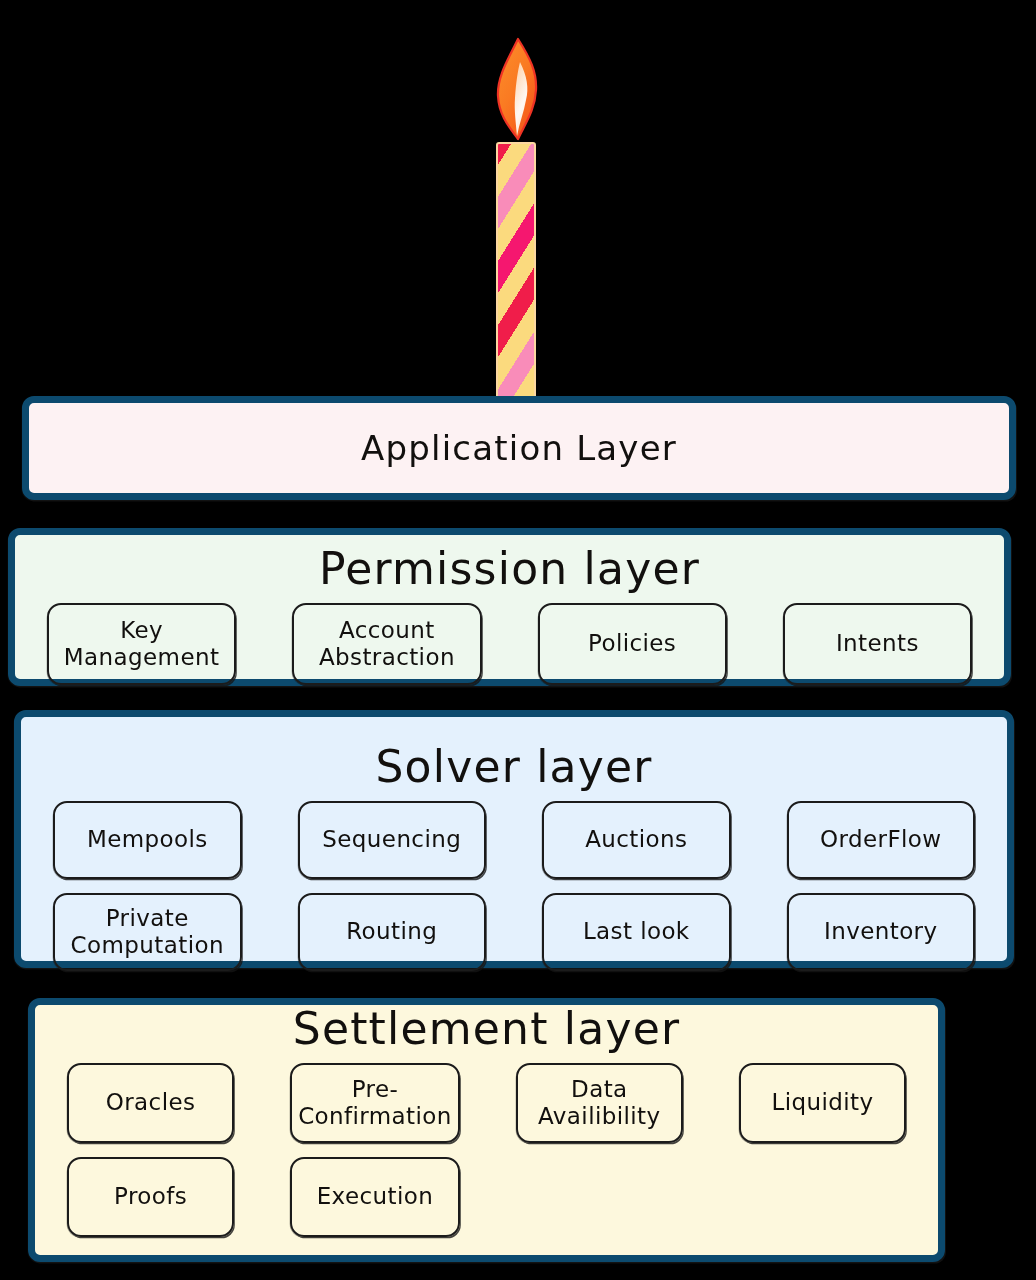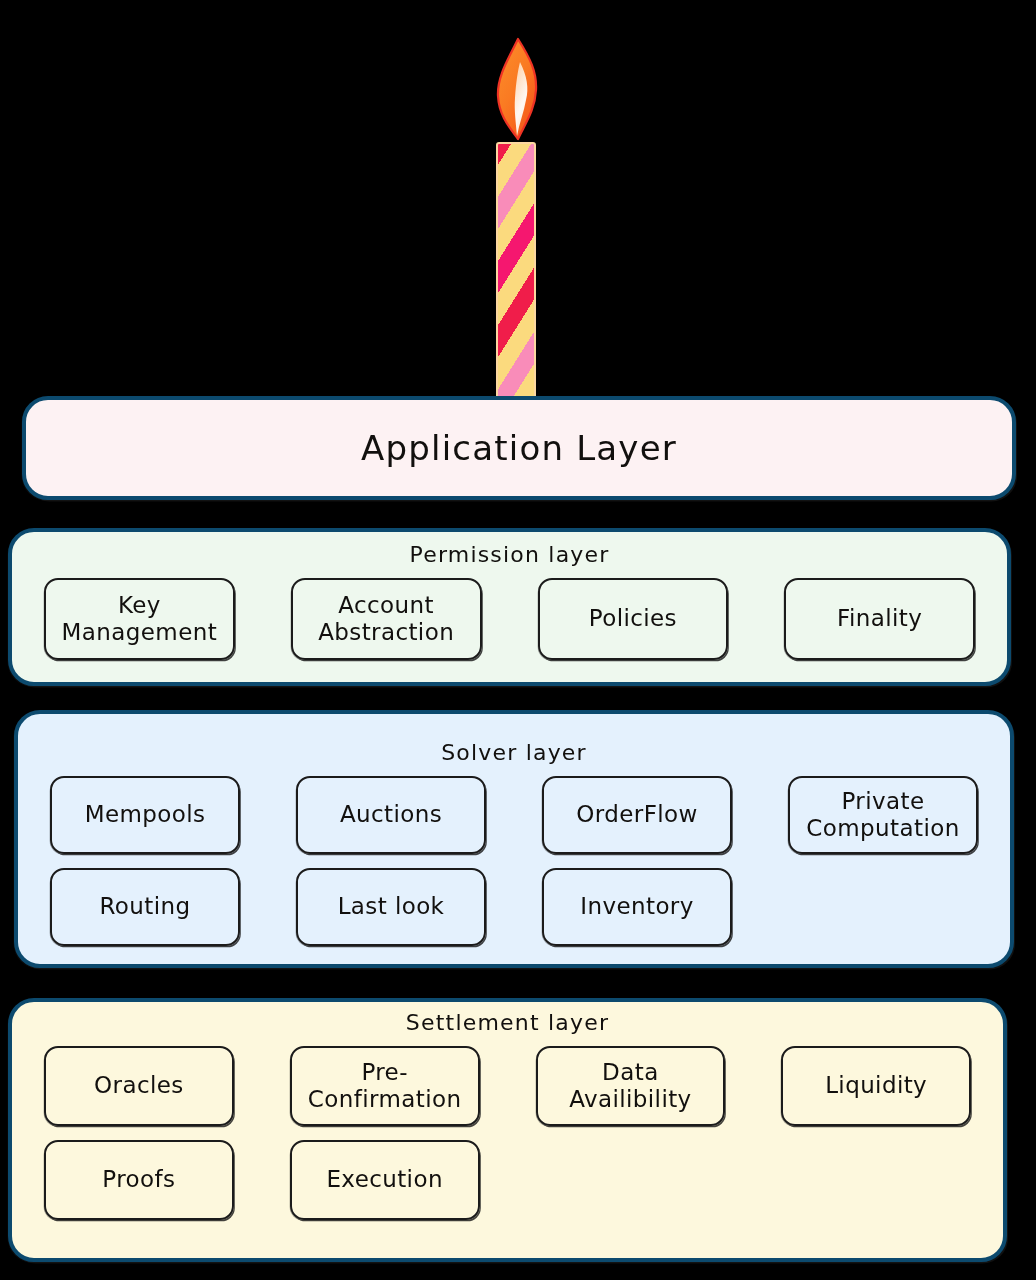--- a/index.html
+++ b/index.html
@@ -56,29 +56,29 @@
       #fbda7e 51px, #fbda7e 68px,
       #f01d4a 68px, #f01d4a 85px,
       #fbda7e 85px, #fbda7e 102px
     );
   }
 
   
   .layer {
     position: absolute;
     box-sizing: border-box;
-    border: 4px solid #0c4a6e;
-    border-radius: 26px;
+    border: 7px solid #0c4a6e;
+    border-radius: 12px;
     box-shadow: 1.5px 2px 0 -0.5px rgba(20,20,20,0.85),
                 -1px 1.5px 0 -0.5px rgba(20,20,20,0.5);
   }
   .layer-title {
     text-align: center;
     font-family: "DejaVu Sans", sans-serif;
-    font-size: 22px;
+    font-size: 44px;
     font-weight: 400;
     color: #12100e;
     letter-spacing: 1.2px;
     line-height: 1;
     user-select: none;
   }
 
   
   #layer-application {
     left: 22px;
@@ -105,26 +105,26 @@
   #layer-solver {
     left: 14px;
     top: 710px;
     width: 1000px;
     height: 258px;
     background: #e4f1fd;
     padding-top: 28px;
   }
   
   #layer-settlement {
-    left: 8px;
+    left: 28px;
     top: 998px;
-    width: 999px;
+    width: 917px;
     height: 264px;
     background: #fdf8dd;
-    padding-top: 10px;
+    padding-top: 2px;
   }
 
   
   .item-grid {
     display: grid;
     grid-template-columns: repeat(4, 1fr);
     column-gap: 56px;
     row-gap: 14px;
     padding: 0 32px;
     margin-top: 12px;
@@ -193,32 +193,35 @@
 Management</span>
       </div>
       <div class="item-box">
         <span>Account
 Abstraction</span>
       </div>
       <div class="item-box">
         <span>Policies</span>
       </div>
       <div class="item-box">
-        <span>Finality</span>
+        <span>Intents</span>
       </div>
     </div>
   </div>
 
   <div class="layer" id="layer-solver">
     <div class="layer-title">Solver layer</div>
     <div class="item-grid">
       <div class="item-box">
         <span>Mempools</span>
       </div>
       <div class="item-box">
+        <span>Sequencing</span>
+      </div>
+      <div class="item-box">
         <span>Auctions</span>
       </div>
       <div class="item-box">
         <span>OrderFlow</span>
       </div>
       <div class="item-box">
         <span>Private
 Computation</span>
       </div>
       <div class="item-box">

